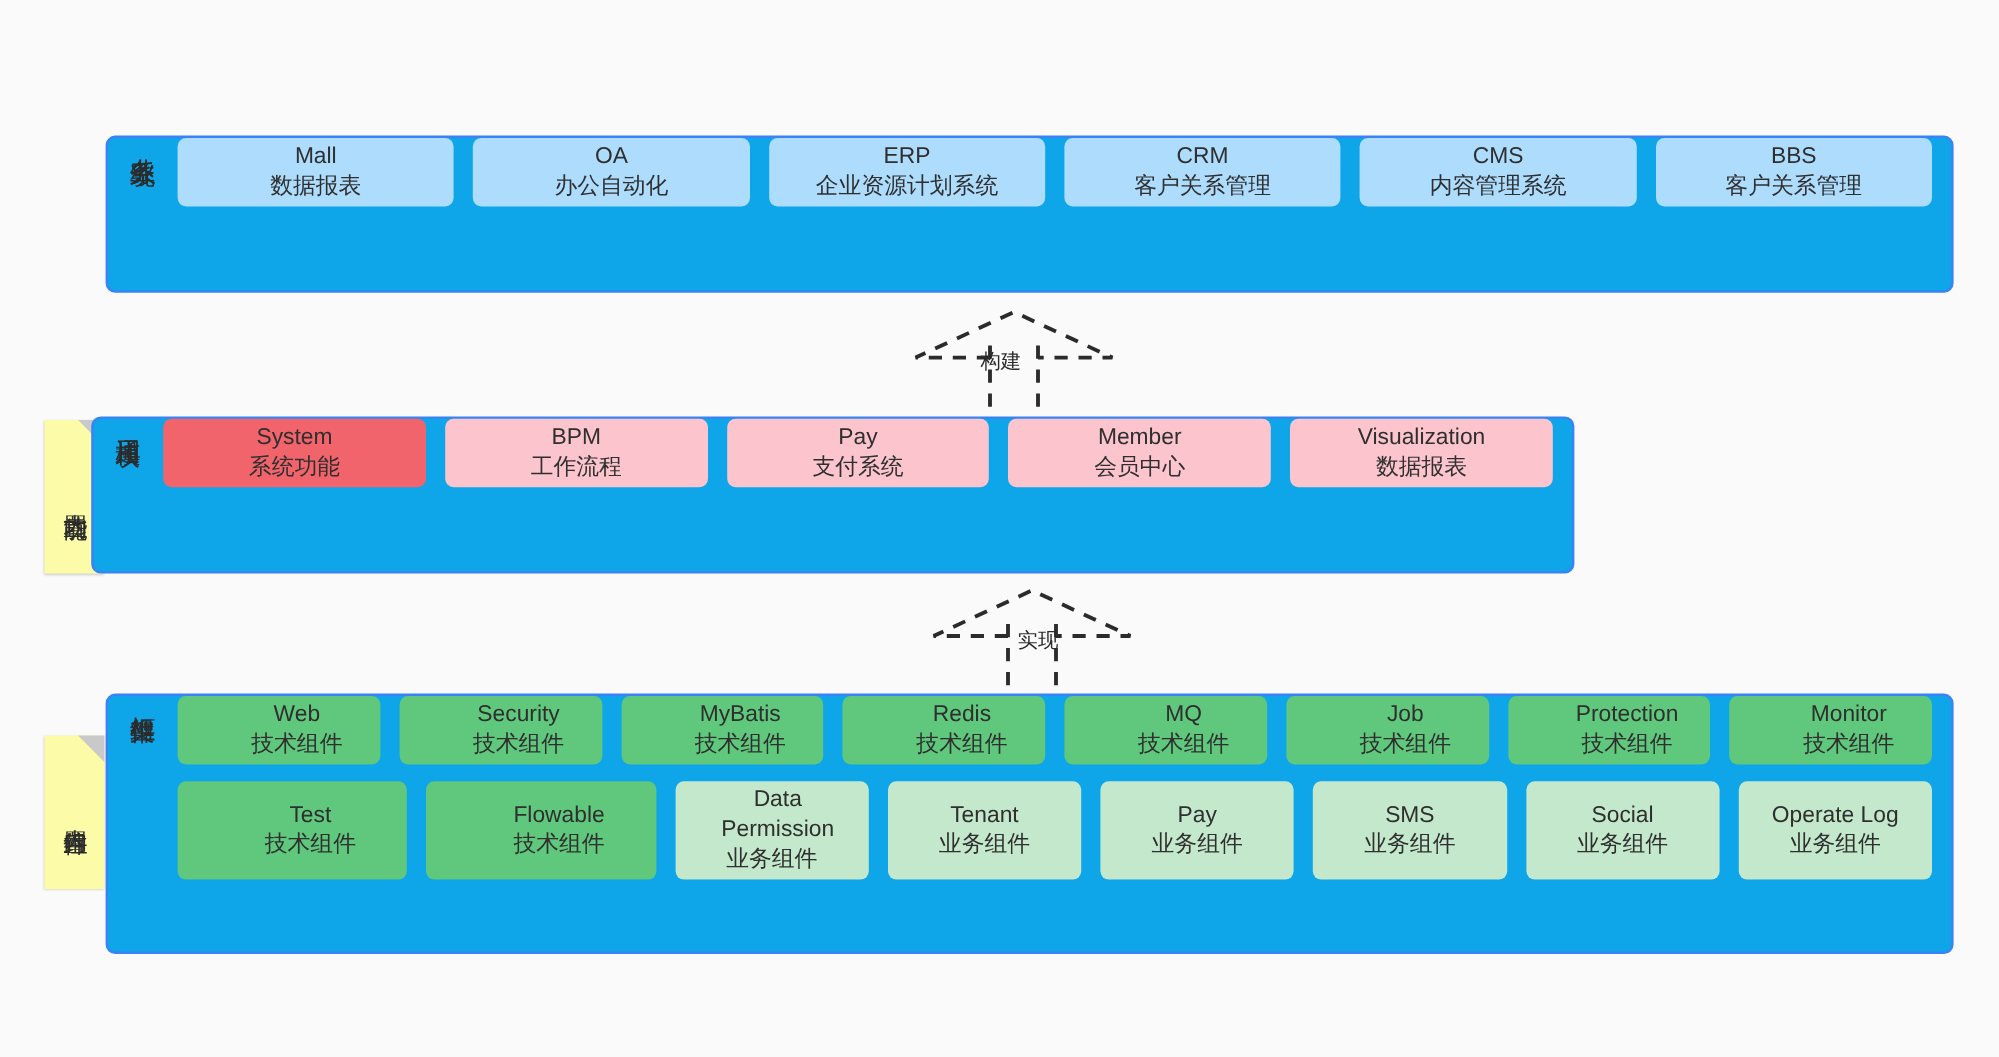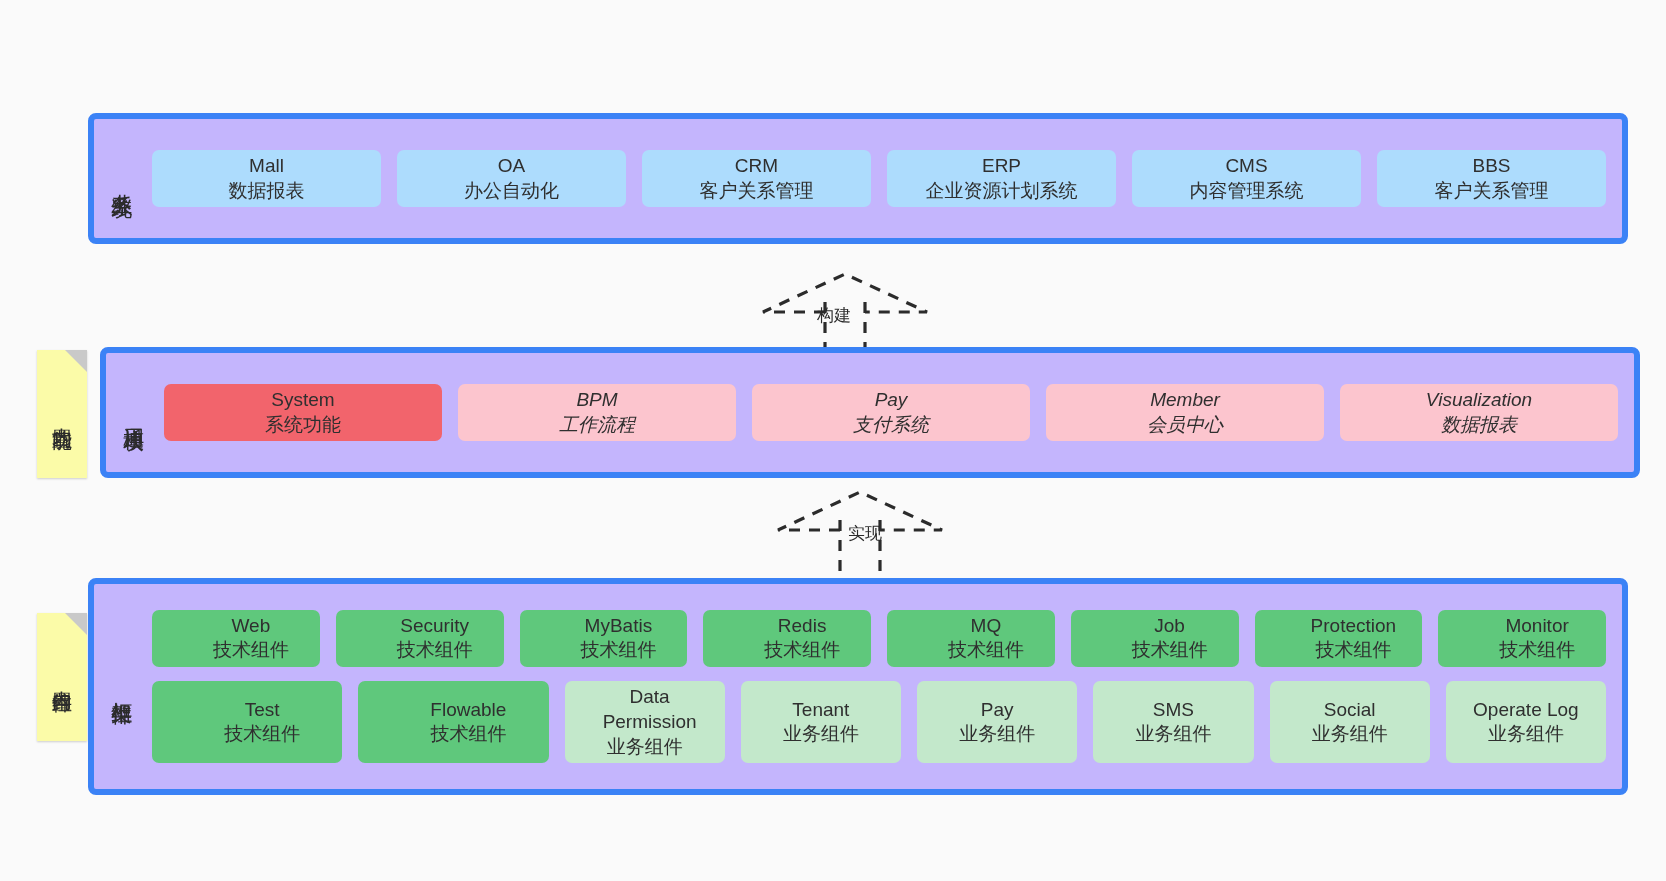--- a/index.html
+++ b/index.html
@@ -12,26 +12,26 @@
     height: 881px;
     position: relative;
     font-family: "Liberation Sans", "DejaVu Sans", sans-serif;
     color: #2b2b2b;
     overflow: hidden;
   }
 
   
   .layer {
     position: absolute;
-    background: #c4b5fd;
-    border: 6px solid #3b82f6;
+    background: #0ea5e9;
+    border: 2px solid #3b82f6;
     border-radius: 8px;
     box-sizing: border-box;
     display: flex;
-    align-items: center;
+    align-items: flex-start;
   }
   .layer-title {
     width: 56px;
     flex: 0 0 56px;
     display: flex;
     align-items: center;
     justify-content: center;
     font-size: 21px;
     line-height: 1.12;
     letter-spacing: 1px;
@@ -66,21 +66,21 @@
     line-height: 1.30;
     color: #2f2f2f;
     box-sizing: border-box;
     padding: 4px 6px;
   }
   .cell .ln { display: block; white-space: nowrap; }
   .cell .ln.wrap { white-space: normal; margin-left: 10px; }
 
   .c-blue       { background: #addcfd; }
   .c-red        { background: #f2646c; }
-  .c-pink       { background: #fcc5ce; font-style: italic; }
+  .c-pink       { background: #fcc5ce; }
   .c-green      { background: #5fc87c; padding-left: 36px; }
   .c-greenlight { background: #c3e8cb; }
 
   
   .note {
     position: absolute;
     background: #fbfba8;
     box-shadow: 0 1px 2px rgba(0,0,0,.18);
     display: flex;
     align-items: center;
@@ -122,53 +122,53 @@
     <div class="row">
       <div class="cell c-blue">
         <span class="ln">Mall</span>
         <span class="ln">数据报表</span>
       </div>
       <div class="cell c-blue">
         <span class="ln">OA</span>
         <span class="ln">办公自动化</span>
       </div>
       <div class="cell c-blue">
+        <span class="ln">ERP</span>
+        <span class="ln">企业资源计划系统</span>
+      </div>
+      <div class="cell c-blue">
         <span class="ln">CRM</span>
         <span class="ln">客户关系管理</span>
       </div>
       <div class="cell c-blue">
-        <span class="ln">ERP</span>
-        <span class="ln">企业资源计划系统</span>
-      </div>
-      <div class="cell c-blue">
         <span class="ln">CMS</span>
         <span class="ln">内容管理系统</span>
       </div>
       <div class="cell c-blue">
         <span class="ln">BBS</span>
         <span class="ln">客户关系管理</span>
       </div>
     </div>
   </div>
 </div>
 
-<div class="connector" style="left:755px; top:272px; width:180px; height:90px;">
+<div class="connector" style="left:755px; top:258px; width:180px; height:90px;">
   <svg width="180" height="90" viewBox="0 0 180 90" aria-hidden="true">
     <path d="M 70 30 L 70 88 M 110 30 L 110 88" fill="none" stroke="#2b2b2b" stroke-width="3.2" stroke-dasharray="11 9"></path>
     <path d="M 70 40 L 8 40 L 90 2 L 172 40 L 110 40" fill="none" stroke="#2b2b2b" stroke-width="3.2" stroke-dasharray="11 9" stroke-linejoin="miter"></path>
   </svg>
   <span class="conn-label" style="left:62px; top:32px;">构建</span>
 </div>
 
 <div class="note" style="left:37px; top:350px; width:50px; height:128px;">
   <span class="fold"></span>
   <span>内置功能</span>
 </div>
 
-<div class="layer" style="left:100px; top:347px; width:1540px; height:131px;">
+<div class="layer" style="left:76px; top:347px; width:1236px; height:131px;">
   <div class="layer-title">通用模块</div>
   <div class="layer-body">
     <div class="row">
       <div class="cell c-red">
         <span class="ln">System</span>
         <span class="ln">系统功能</span>
       </div>
       <div class="cell c-pink">
         <span class="ln">BPM</span>
         <span class="ln">工作流程</span>

